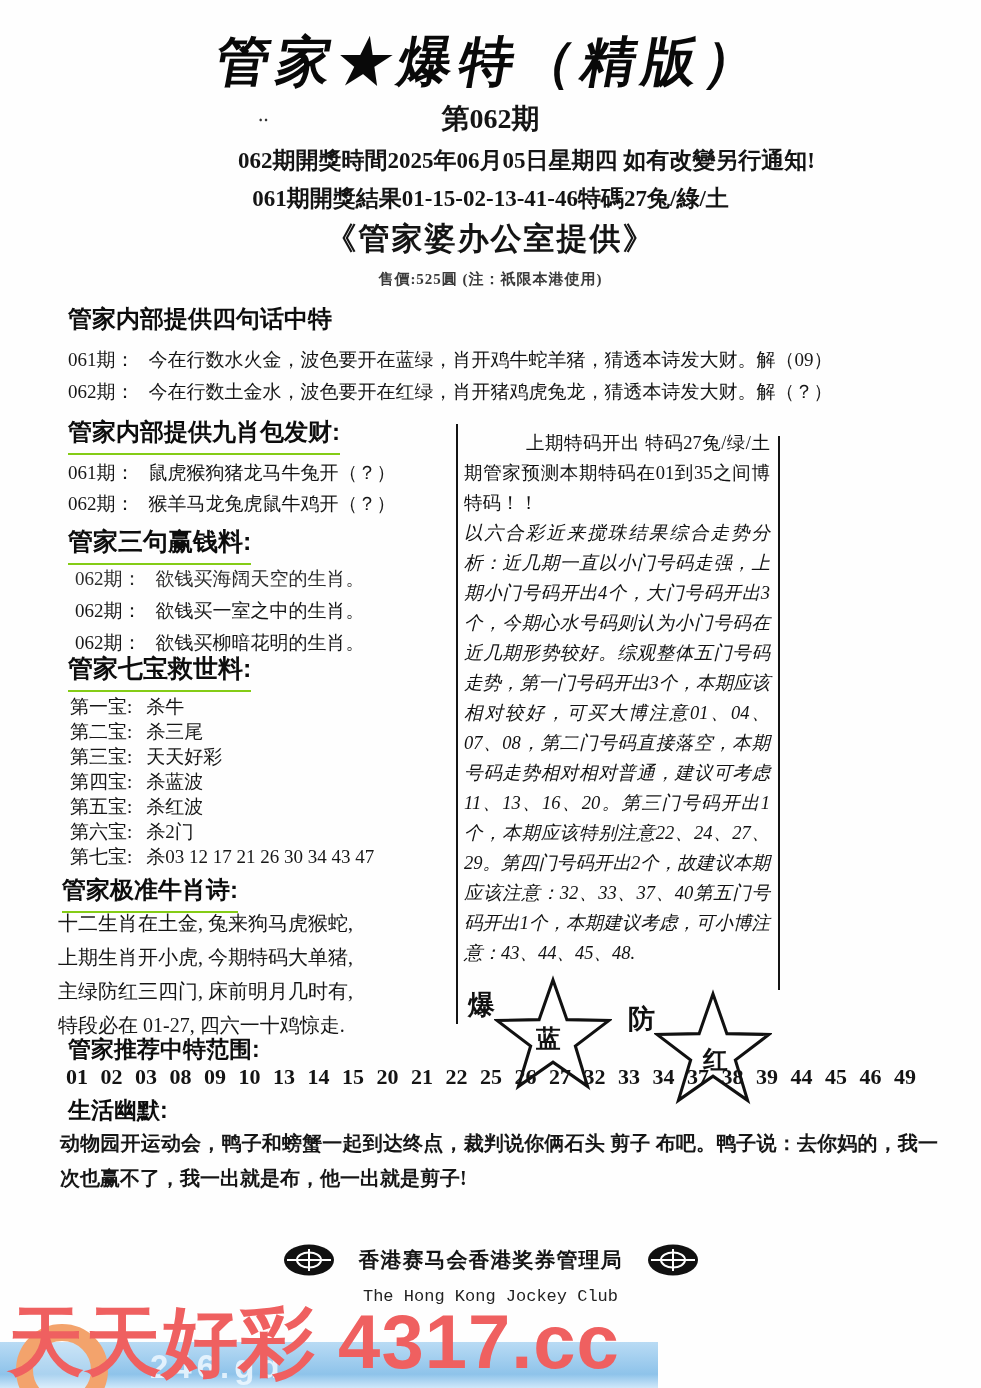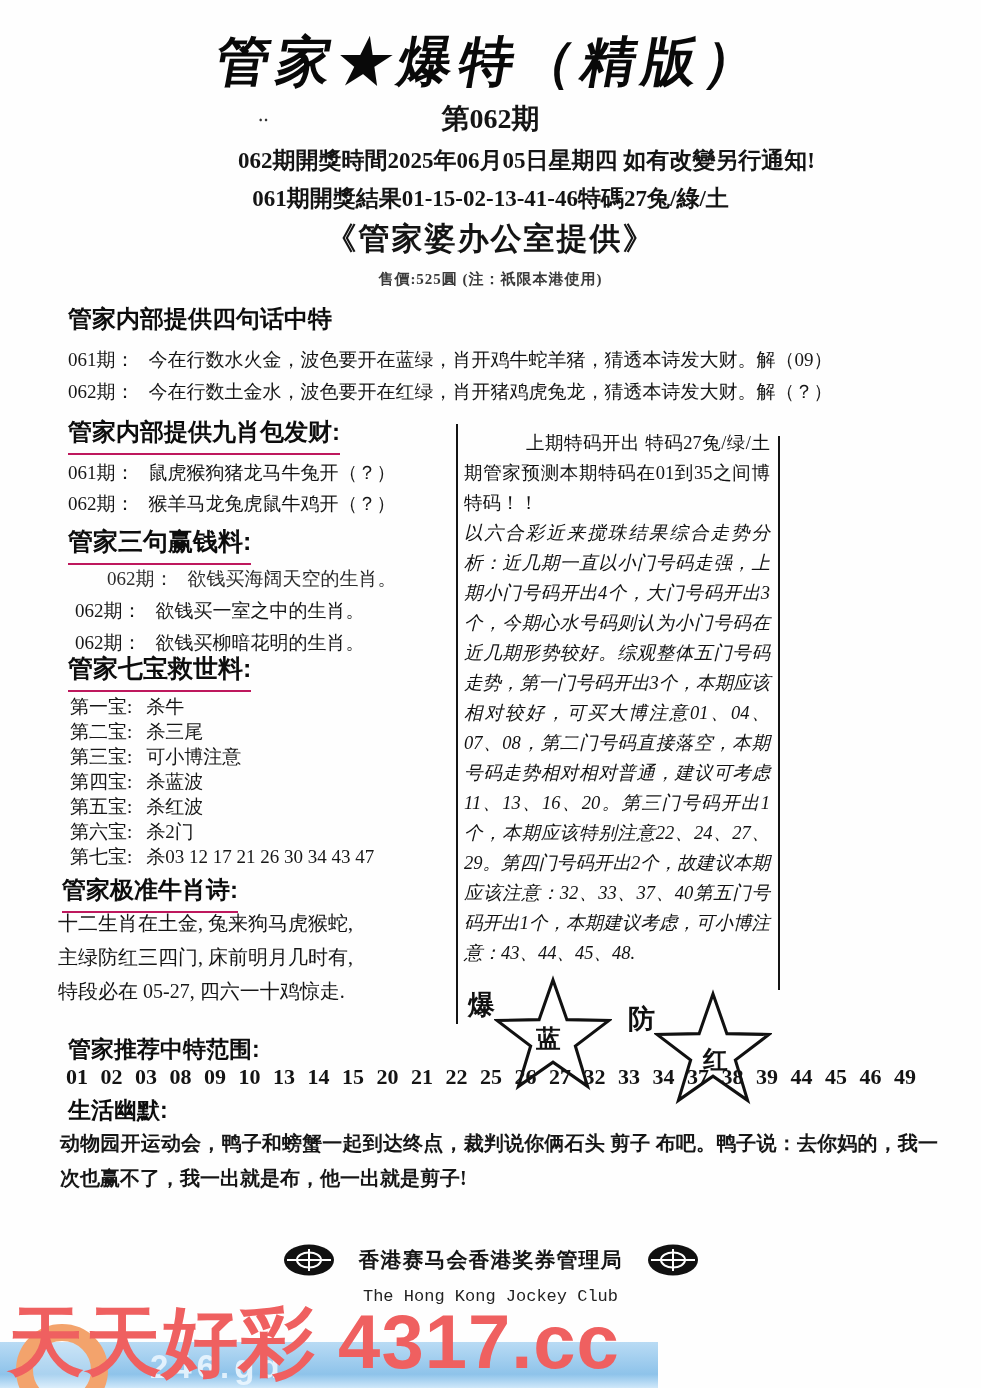--- a/index.html
+++ b/index.html
@@ -7,41 +7,41 @@
     position:relative;width:981px;height:1388px;margin:0 auto;
     background:#fefefe;overflow:hidden;
     font-family:"Liberation Serif",serif;color:#141414;
   }
   .abs{position:absolute;}
   .ctr{left:0;width:981px;text-align:center;}
   .hd{font-family:"Liberation Sans",sans-serif;font-weight:bold;color:#0d0d0d;}
   .serif{font-family:"Liberation Serif",serif;color:#161616;}
   .row{white-space:nowrap;}
   .row .lbl{margin-right:14px;}
-  .underl{border-bottom:2px solid #be185d;padding-bottom:5px;}
+  .underl{border-bottom:2px solid #84cc16;padding-bottom:5px;}
 
   .title{top:26px;font-size:54px;font-weight:900;letter-spacing:7px;
          font-family:"Liberation Serif",serif;transform:skewX(-10deg);color:#090909;}
   .dots{left:258px;top:100px;font-size:20px;letter-spacing:2px;color:#333;}
   .issue{top:100px;font-size:28px;font-weight:bold;}
   .line1{top:145px;font-size:23px;font-weight:bold;padding-left:36px;}
   .line2{top:183px;font-size:23px;font-weight:bold;}
   .provider{top:218px;font-size:31px;font-weight:bold;letter-spacing:2px;}
   .price{top:270px;font-size:15px;font-weight:bold;color:#3a3a3a;letter-spacing:1px;}
 
   .secA-h{left:68px;top:303px;font-size:24px;}
   .rowA1{left:68px;top:347px;font-size:19px;}
   .rowA2{left:68px;top:379px;font-size:19px;}
 
   .nine-h{left:68px;top:416px;font-size:24px;}
   .nine-r1{left:68px;top:460px;font-size:19px;}
   .nine-r2{left:68px;top:491px;font-size:19px;}
 
   .three-h{left:68px;top:525px;font-size:25px;}
-  .three-r1{left:75px;top:566px;font-size:19px;color:#2b2b2b;margin-left:32px;}
+  .three-r1{left:75px;top:566px;font-size:19px;color:#2b2b2b;}
   .three-r2{left:75px;top:598px;font-size:19px;}
   .three-r3{left:75px;top:630px;font-size:19px;}
 
   .seven-h{left:68px;top:652px;font-size:25px;}
   .seven-list{left:70px;top:694px;font-size:19px;line-height:25px;}
   .seven-list .row{margin-bottom:0;}
 
   .poem-h{left:62px;top:874px;font-size:24px;}
   .poem{left:58px;top:906px;font-size:20px;line-height:34px;}
 
@@ -116,32 +116,33 @@
     <span class="lbl">062期：</span><span>欲钱买一室之中的生肖。</span>
   </div>
   <div class="abs serif row three-r3">
     <span class="lbl">062期：</span><span>欲钱买柳暗花明的生肖。</span>
   </div>
 
   <div class="abs hd seven-h underl">管家七宝救世料:</div>
   <div class="abs serif seven-list">
     <div class="row"><span class="lbl">第一宝:</span><span>杀牛</span></div>
     <div class="row"><span class="lbl">第二宝:</span><span>杀三尾</span></div>
-    <div class="row"><span class="lbl">第三宝:</span><span>可小博注意</span></div>
+    <div class="row"><span class="lbl">第三宝:</span><span>天天好彩</span></div>
     <div class="row"><span class="lbl">第四宝:</span><span>杀蓝波</span></div>
     <div class="row"><span class="lbl">第五宝:</span><span>杀红波</span></div>
     <div class="row"><span class="lbl">第六宝:</span><span>杀2门</span></div>
     <div class="row"><span class="lbl">第七宝:</span><span>杀03 12 17 21 26 30 34 43 47</span></div>
   </div>
 
   <div class="abs hd poem-h underl">管家极准牛肖诗:</div>
   <div class="abs serif poem">
     <div>十二生肖在土金, 兔来狗马虎猴蛇,</div>
+    <div>上期生肖开小虎, 今期特码大单猪,</div>
     <div>主绿防红三四门, 床前明月几时有,</div>
-    <div>特段必在 05-27, 四六一十鸡惊走.</div>
+    <div>特段必在 01-27, 四六一十鸡惊走.</div>
   </div>
 
   <div class="abs colL-border"></div>
   <div class="abs colR-border"></div>
   <div class="abs serif analysis">
     <p class="p1">上期特码开出 特码27兔/绿/土期管家预测本期特码在01到35之间博特码！！</p>
     <p class="p2">以六合彩近来搅珠结果综合走势分析：近几期一直以小门号码走强，上期小门号码开出4个，大门号码开出3个，今期心水号码则认为小门号码在近几期形势较好。综观整体五门号码走势，第一门号码开出3个，本期应该相对较好，可买大博注意01、04、07、08，第二门号码直接落空，本期号码走势相对相对普通，建议可考虑11、13、16、20。第三门号码开出1个，本期应该特别注意22、24、27、29。第四门号码开出2个，故建议本期应该注意：32、33、37、40第五门号码开出1个，本期建议考虑，可小博注意：43、44、45、48.</p>
     <div class="stars-row">
       <div class="star-box">
         <span class="star-outer-label">爆</span>

